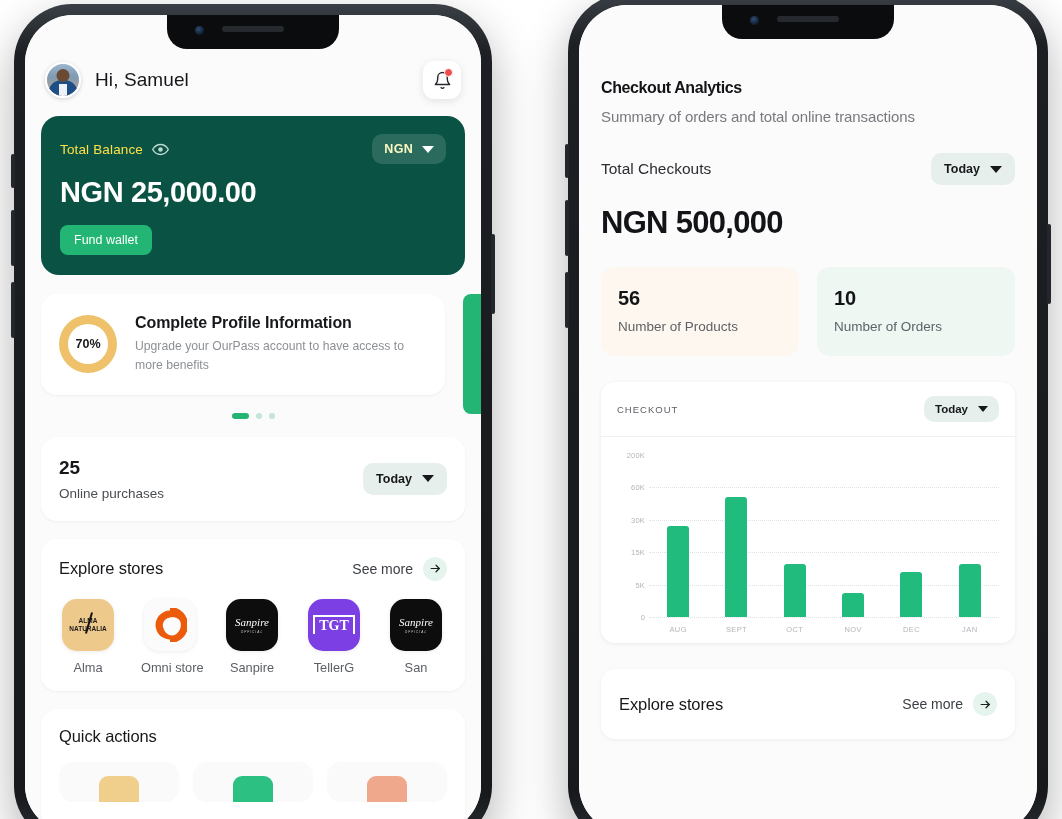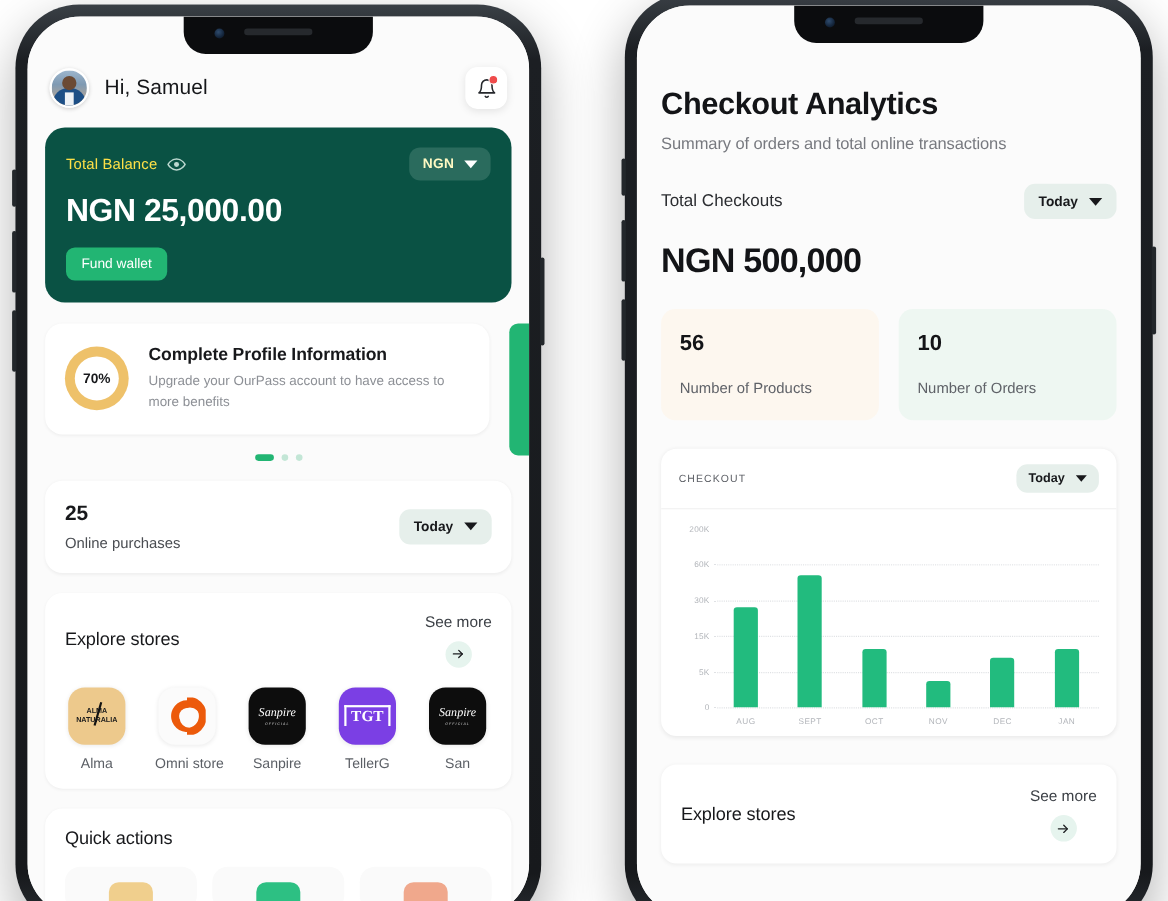--- a/index.html
+++ b/index.html
@@ -156,21 +156,21 @@
   }
   .today-pill span { font-size: 12.5px; font-weight: 600; color: #17181b; }
 
   .stores-card {
     margin: 18px 16px 0 16px; background: #fff; border-radius: 16px;
     padding: 18px 0 16px 18px; box-shadow: 0 1px 3px rgba(0,0,0,.05);
     overflow: hidden;
   }
   .sc-head { display: flex; align-items: center; padding-right: 18px; }
   .sc-title { font-size: 16.5px; color: #17181b; letter-spacing: -.1px; }
-  .see-more { margin-left: auto; display: flex; align-items: center; gap: 10px; flex-direction: column; }
+  .see-more { margin-left: auto; display: flex; align-items: center; gap: 10px; }
   .see-more span { font-size: 14px; color: #3c4046; }
   .arrow-circ {
     width: 24px; height: 24px; border-radius: 50%; background: #e6f4ee;
     display: flex; align-items: center; justify-content: center;
   }
   .store-row { display: flex; gap: 24px; margin-top: 18px; }
   .store { width: 58px; flex: none; text-align: center; }
   .store-logo {
     width: 52px; height: 52px; border-radius: 15px; margin: 0 auto;
     display: flex; align-items: center; justify-content: center; overflow: hidden;
@@ -189,34 +189,34 @@
   .quick-title { font-size: 16.5px; color: #17181b; letter-spacing: -.1px; }
   .quick-row { display: flex; gap: 14px; margin-top: 16px; }
   .quick-item {
     flex: 1; background: #fafafa; border-radius: 14px; padding: 14px 0 0 0;
     display: flex; justify-content: center;
   }
   .qi-icon { width: 40px; height: 26px; border-radius: 9px 9px 0 0; }
 
   
   .r-wrap { padding: 74px 22px 0 22px; }
-  .r-title { font-size: 28px; font-weight: 600; color: #131417; letter-spacing: -.4px; }
+  .r-title { font-size: 16px; font-weight: 600; color: #131417; letter-spacing: -.4px; }
   .r-sub { font-size: 15px; color: #77797f; margin-top: 11px; letter-spacing: -.1px; }
   .tc-row { display: flex; align-items: center; margin-top: 28px; }
   .tc-label { font-size: 15.5px; color: #2b2d31; }
   .big-amt { font-size: 31px; font-weight: 700; color: #131417; margin-top: 20px; letter-spacing: -.7px; }
 
   .stat-row { display: flex; gap: 18px; margin-top: 26px; }
   .stat {
     flex: 1; border-radius: 13px; padding: 20px 17px 22px 17px;
   }
   .stat.cream { background: #fdf7ef; }
   .stat.mint  { background: #eef7f2; }
   .stat-num { font-size: 20px; font-weight: 600; color: #131417; }
-  .stat-lab { font-size: 13.5px; color: #5f6268; margin-top: 21px; }
+  .stat-lab { font-size: 13.5px; color: #5f6268; margin-top: 9px; }
 
   .chart-card {
     margin: 26px 0 0 0; background: #fff; border-radius: 14px;
     box-shadow: 0 1px 4px rgba(0,0,0,.07); overflow: hidden;
   }
   .chart-head {
     display: flex; align-items: center; padding: 14px 16px;
     border-bottom: 1px solid #f0f0f0;
   }
   .chart-head .ck { font-size: 9.5px; letter-spacing: 1px; color: #5b5e64; font-weight: 500; }

